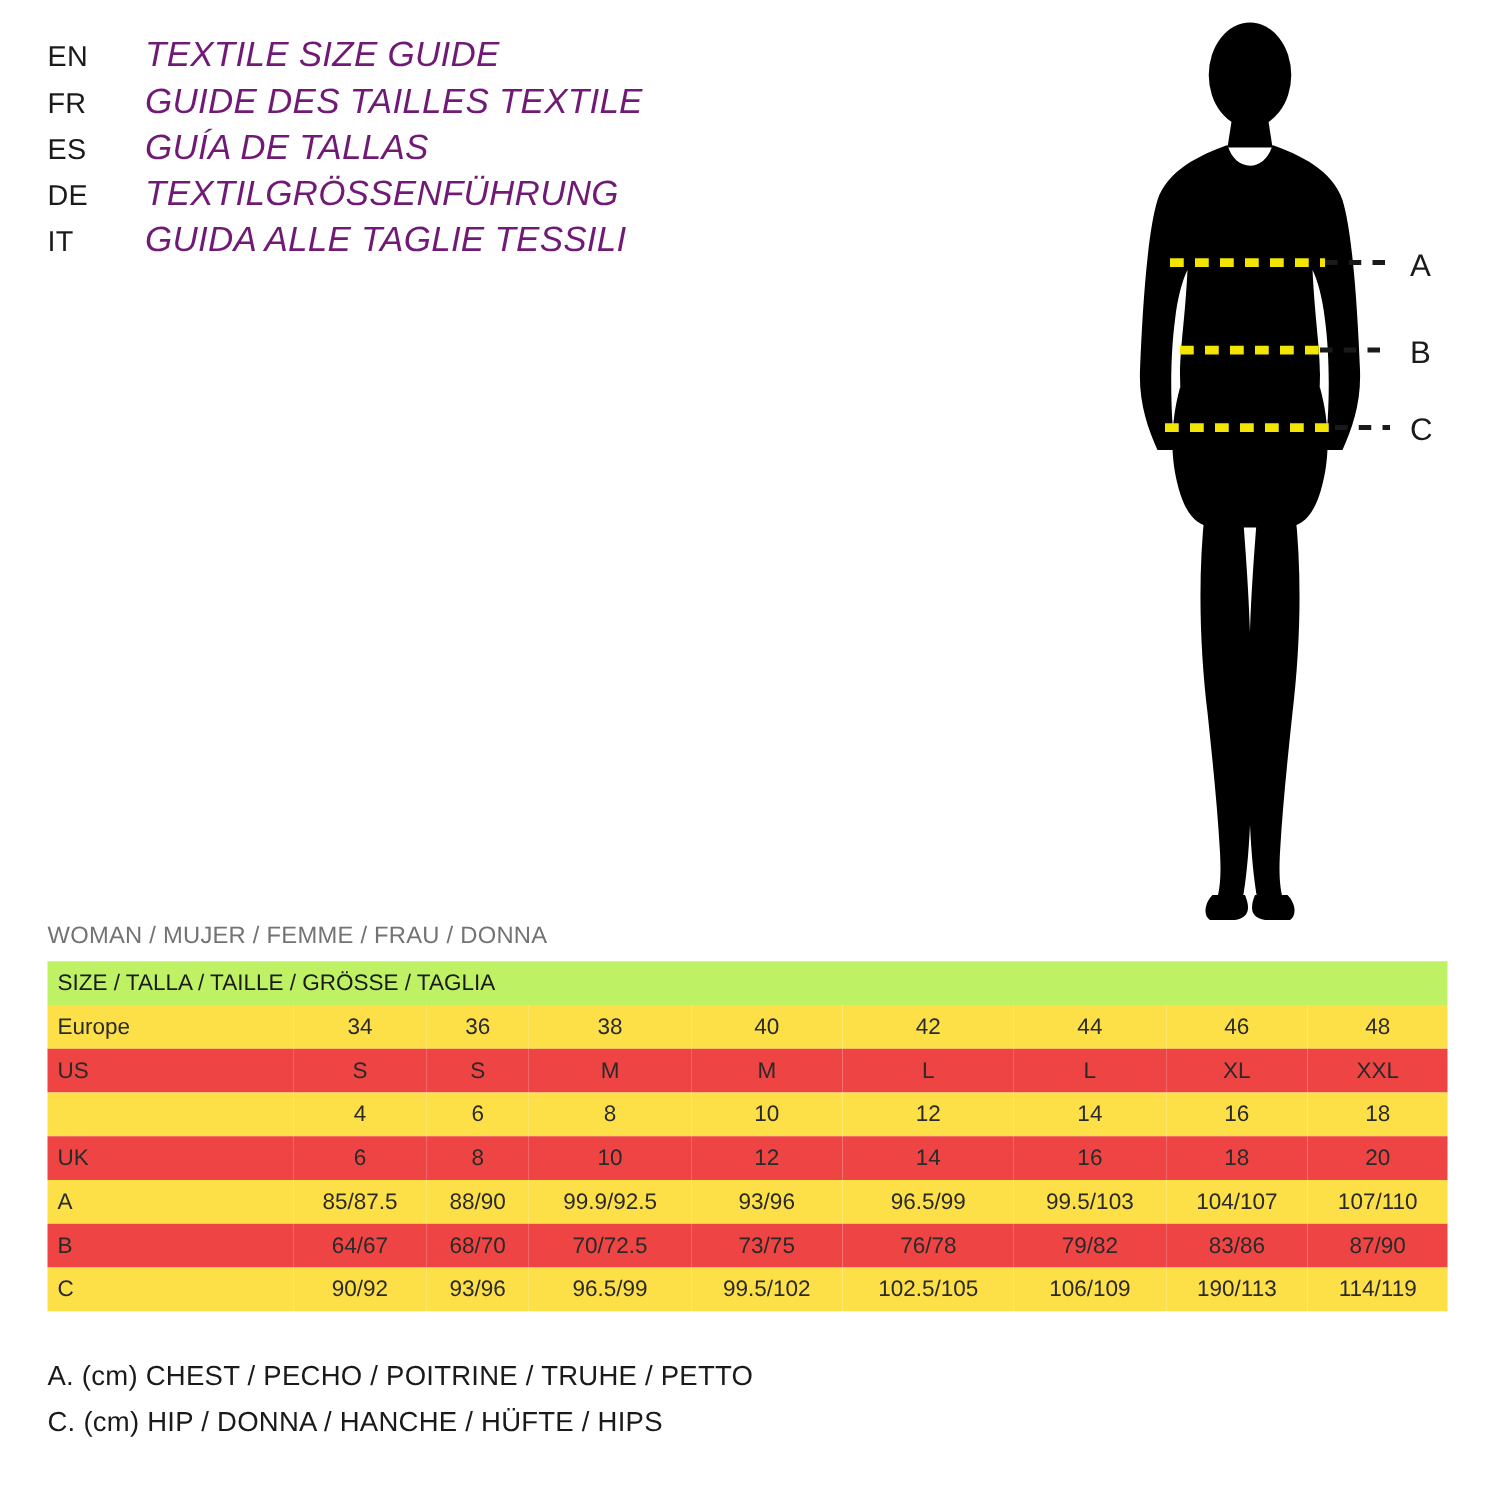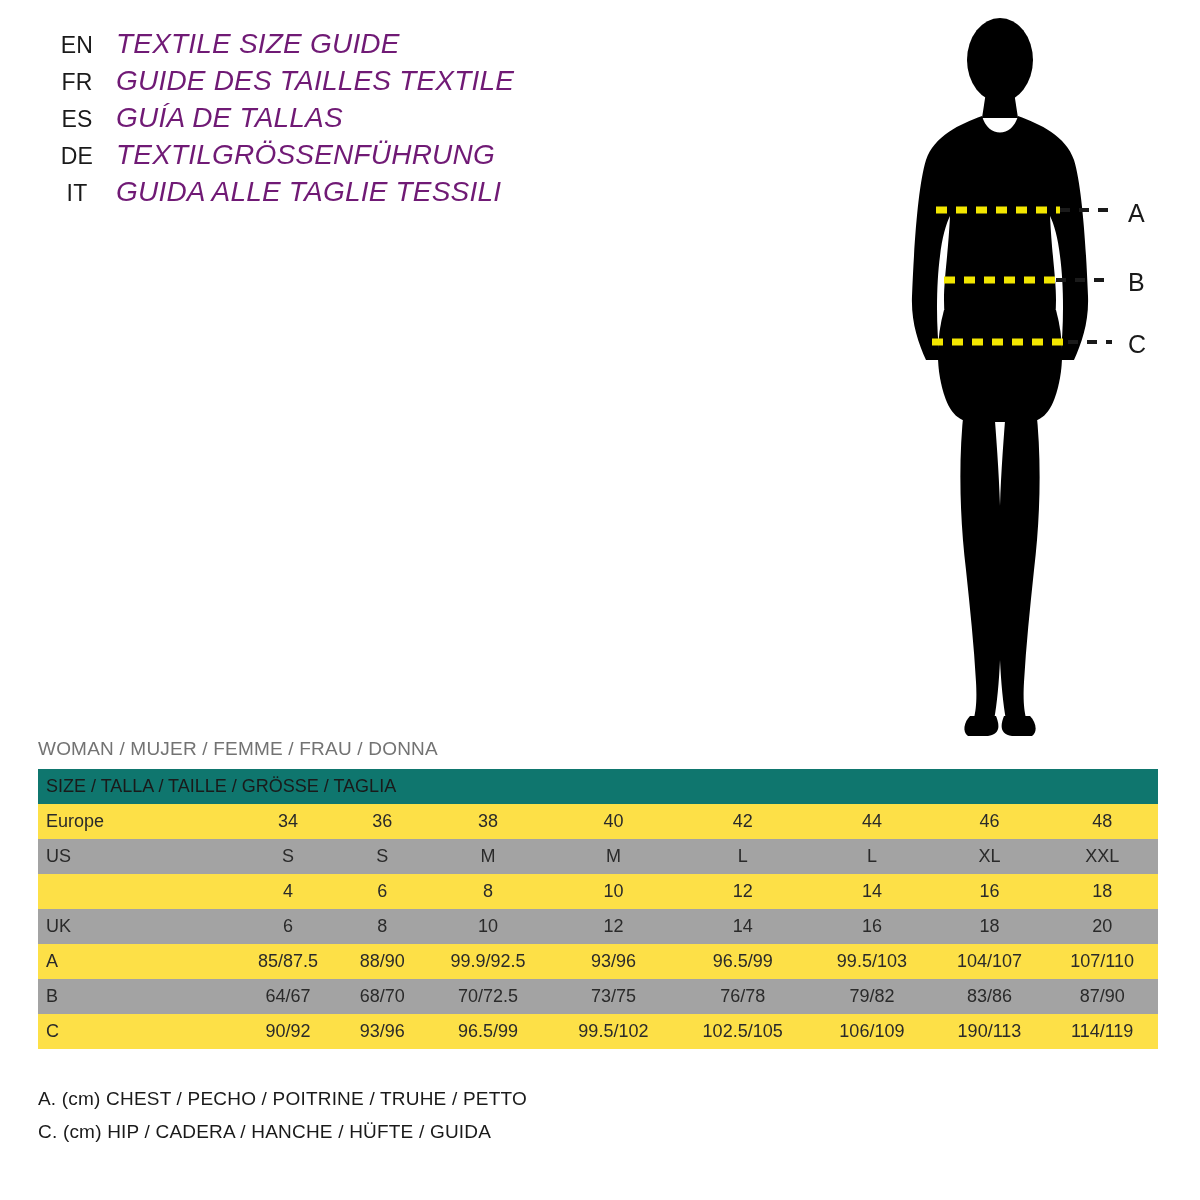--- a/index.html
+++ b/index.html
@@ -20,21 +20,20 @@
   .lang-block {
     position: absolute;
     top: 28px;
     left: 38px;
     width: 600px;
   }
   .lang-row {
     display: flex;
     align-items: baseline;
     margin-bottom: 5px;
-    text-align: center;
   }
   .lang-code {
     width: 78px;
     font-size: 23px;
     letter-spacing: 0.2px;
     color: #1a1a1a;
   }
   .lang-title {
     font-size: 28px;
     letter-spacing: 0.2px;
@@ -91,42 +90,42 @@
     text-align: center;
     height: 23px;
   }
   table.size-table th.row-head,
   table.size-table td.row-head {
     text-align: left;
     padding-left: 8px;
     width: 185px;
   }
   tr.header-row {
-    background: #0f766e;
+    background: #bef264;
   }
   tr.header-row th {
     font-size: 18px;
     color: #1a1a1a;
   }
   tr.shade {
-    background: #a3a3a3;
+    background: #ef4444;
   }
   tr.plain {
     background: #fde047;
   }
 
   
   .footnotes {
     position: absolute;
     top: 1088px;
     left: 38px;
     width: 900px;
   }
   .footnote {
-    font-size: 19px;
+    font-size: 22px;
     color: #1a1a1a;
     margin-bottom: 11px;
     letter-spacing: 0.2px;
   }
 </style>
 </head>
 <body>
 
 <div class="lang-block">
   <div class="lang-row">
@@ -312,14 +311,14 @@
         <td>106/109</td>
         <td>190/113</td>
         <td>114/119</td>
       </tr>
     </tbody>
   </table>
 </div>
 
 <div class="footnotes">
   <div class="footnote">A. (cm) CHEST / PECHO / POITRINE / TRUHE / PETTO</div>
-  <div class="footnote">C. (cm) HIP / CADERA / HANCHE / HÜFTE / GUIDA</div>
+  <div class="footnote">C. (cm) HIP / DONNA / HANCHE / HÜFTE / HIPS</div>
 </div>
 
 </body></html>

